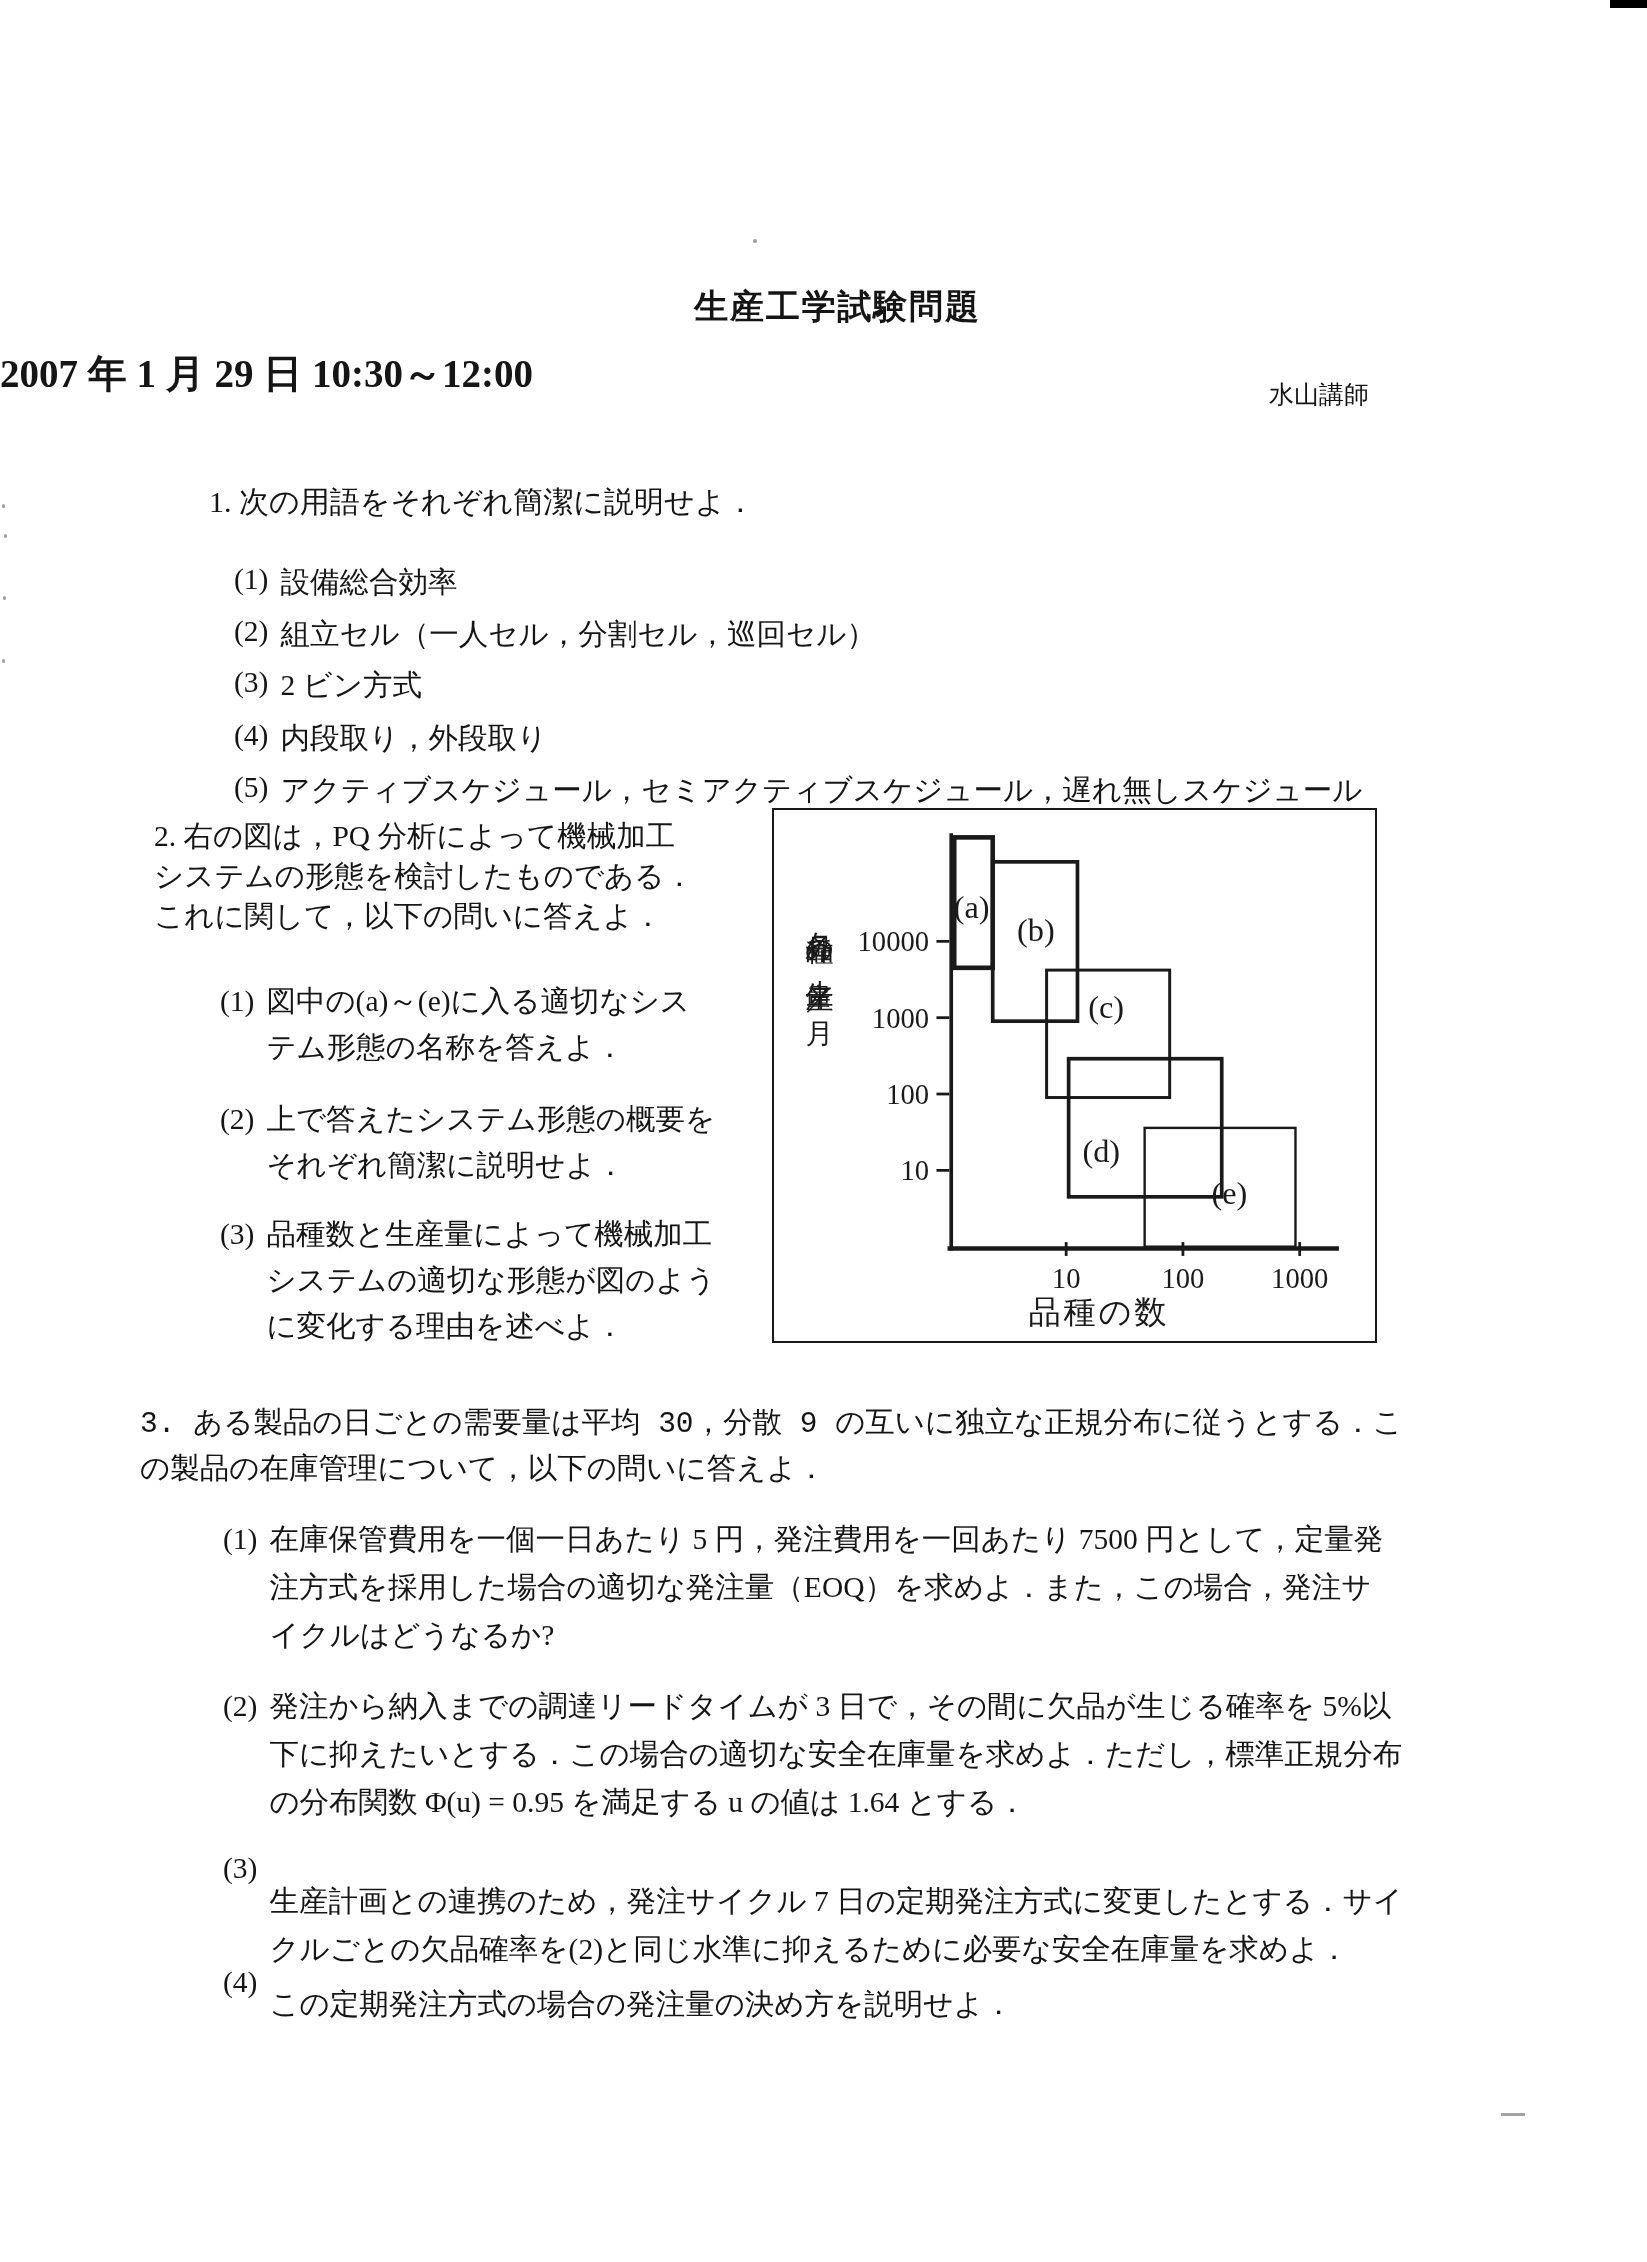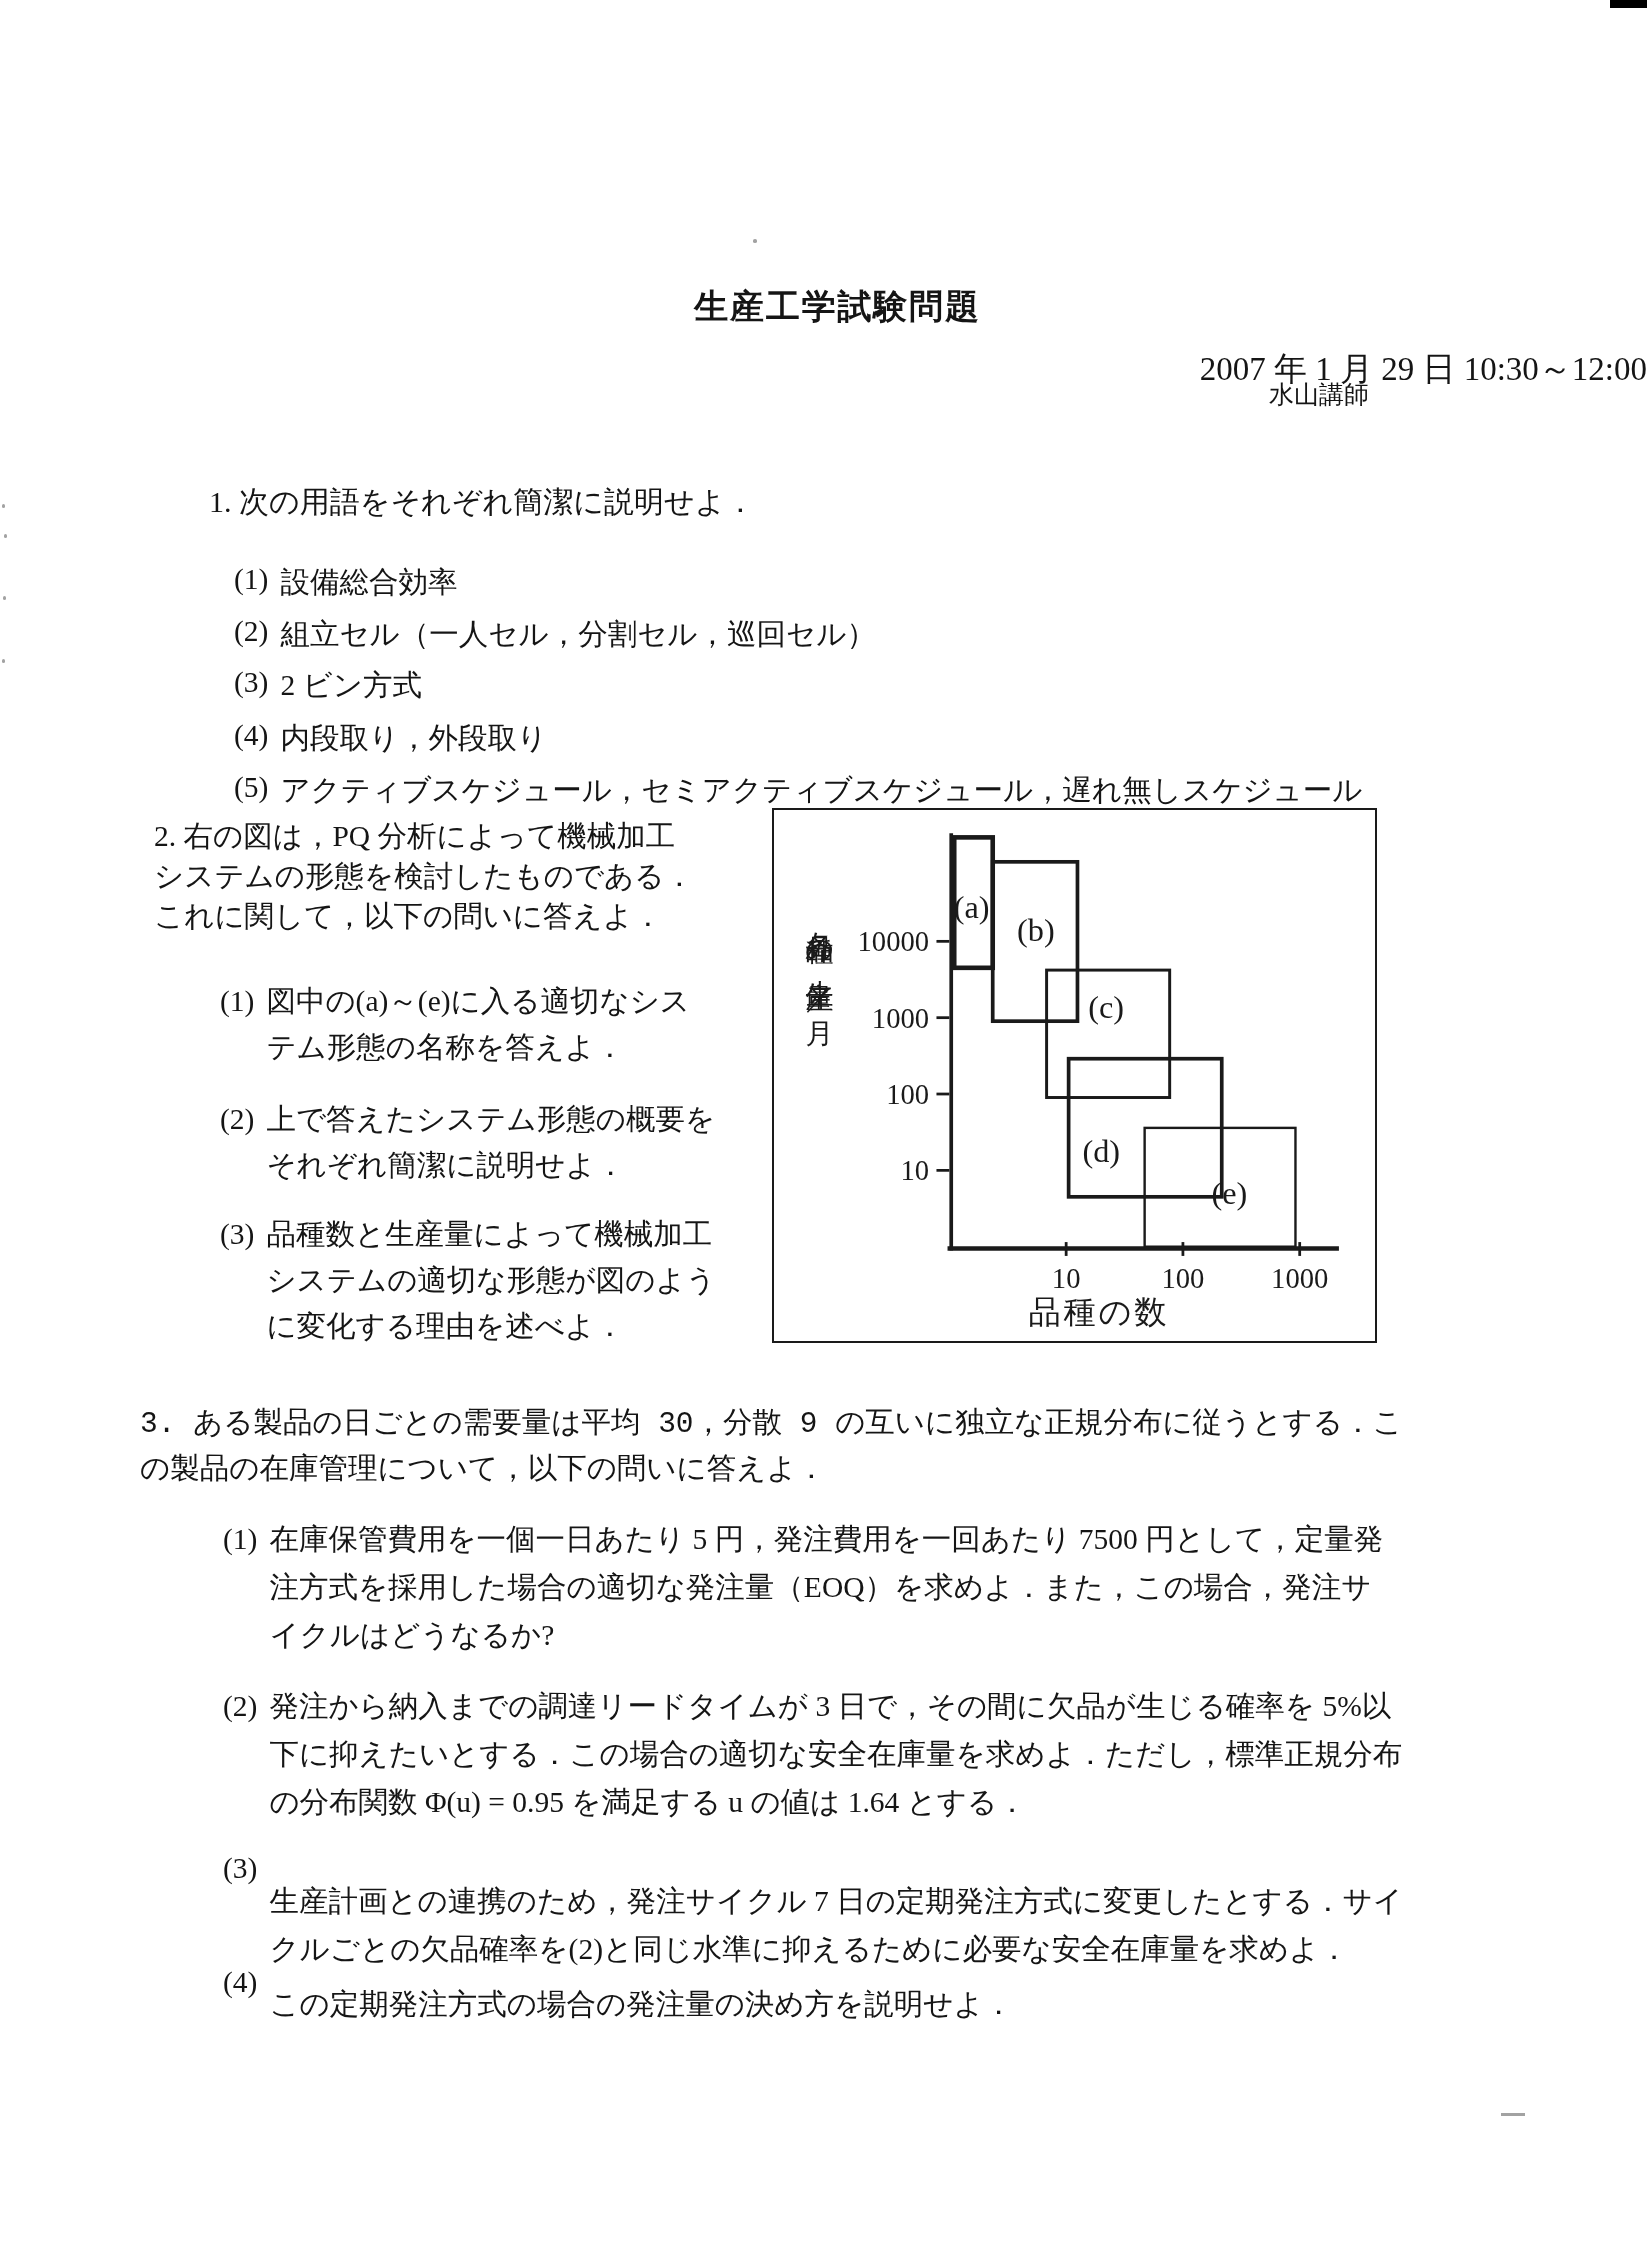--- a/index.html
+++ b/index.html
@@ -3,21 +3,21 @@
 <meta charset="utf-8">
 <style>
   html,body{margin:0;padding:0;background:#e8e8e8;}
   .page{
     position:relative; width:1647px; height:2262px; background:#ffffff;
     font-family:"Liberation Serif","DejaVu Serif",serif; color:#151515;
     overflow:hidden; margin:0 auto;
   }
   .abs{position:absolute;}
   .title{top:284px; left:0; width:100%; text-align:center; font-size:34px; font-weight:600; letter-spacing:1.8px;padding-left:14px;}
-  .date{top:347px; left:0; width:100%; text-align:right; font-size:33px;}
+  .date{top:347px; left:0; width:100%; text-align:left; font-size:39px;font-weight:bold;}
   .lecturer{top:378px; right:278px; font-size:25px;}
   .q-head{font-size:30px;}
   .intro{font-size:29.5px; white-space:pre-line;}
   .item{display:flex; gap:12px; font-size:29.5px;}
   .item .no{flex:0 0 auto;}
   .item .txt{white-space:pre-line;}
   .lh50{line-height:46px;}
   .lh52{line-height:48px;}
   .lh65{line-height:40px;}
   

